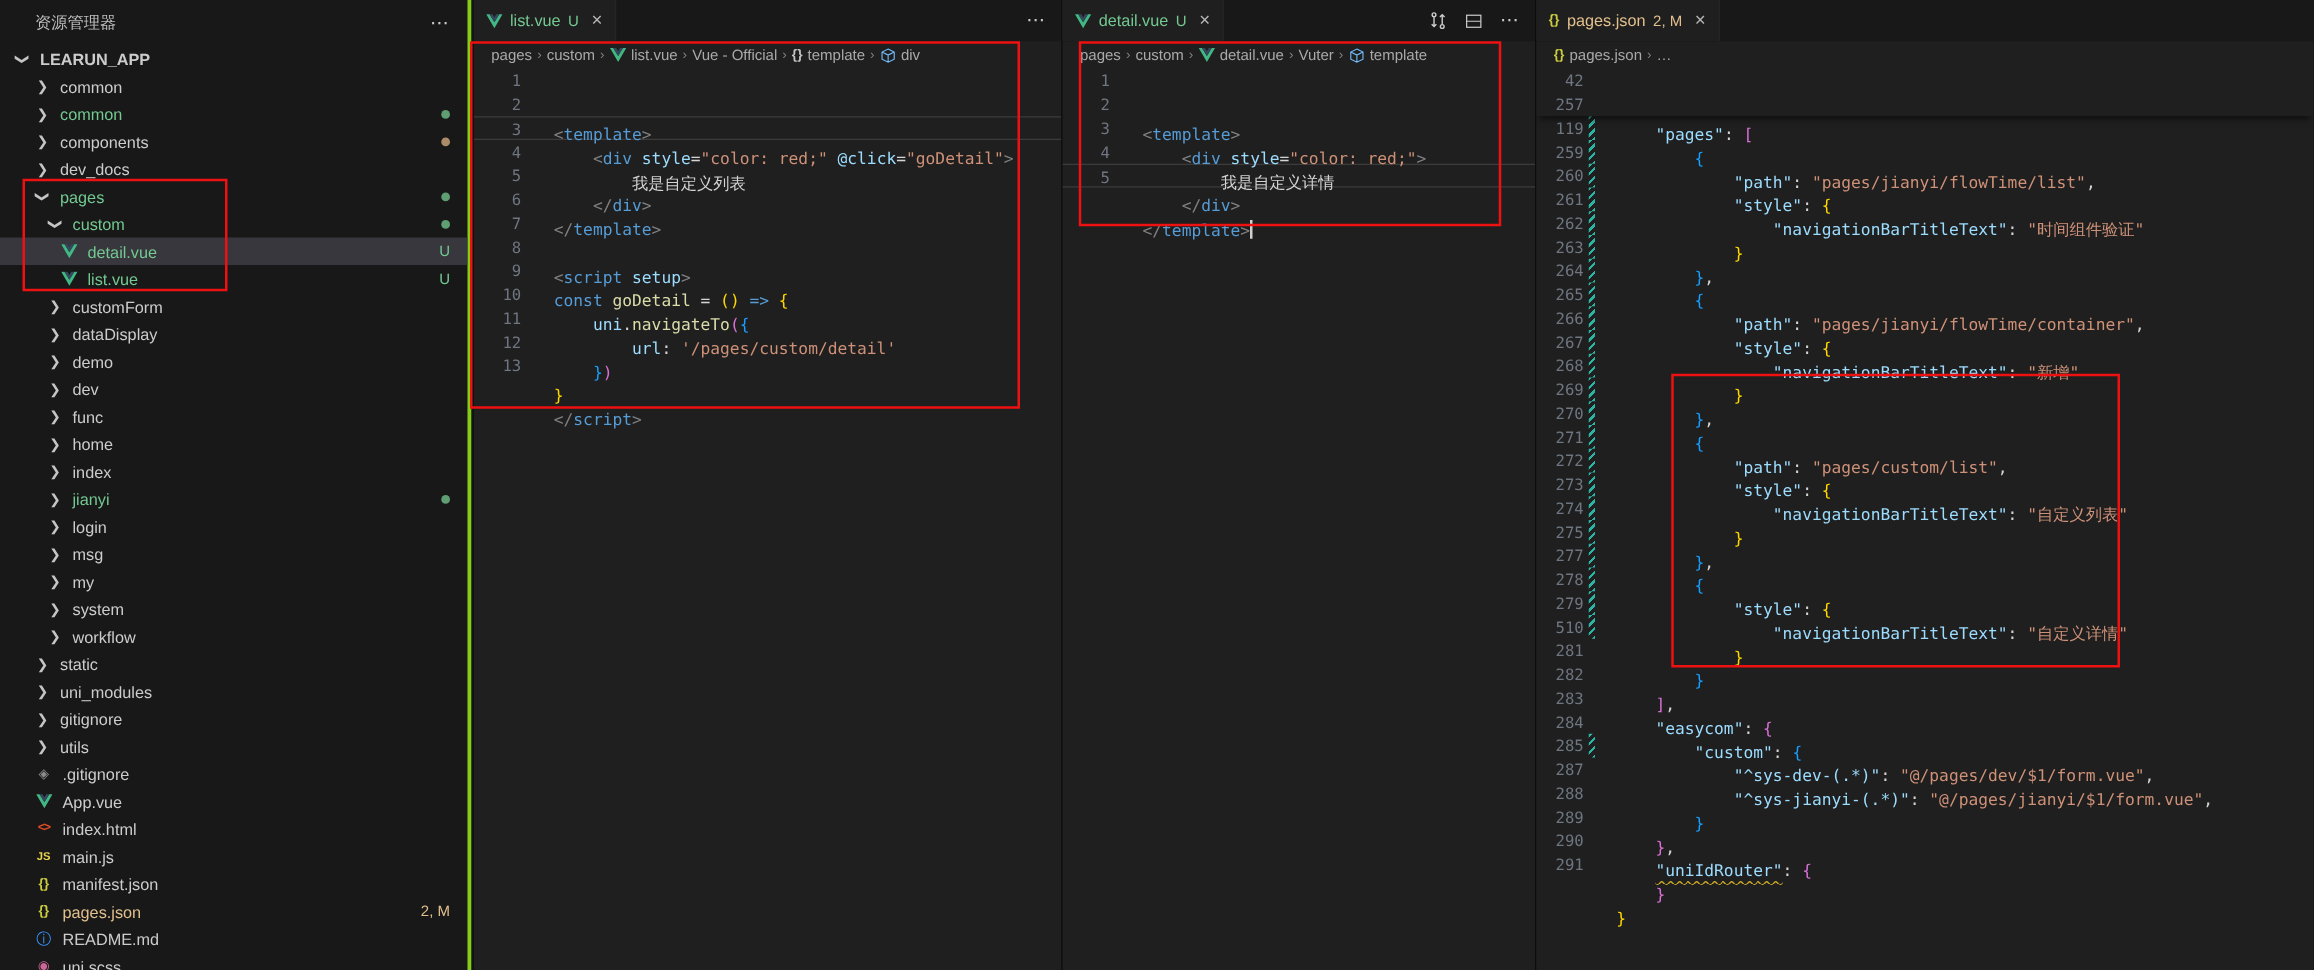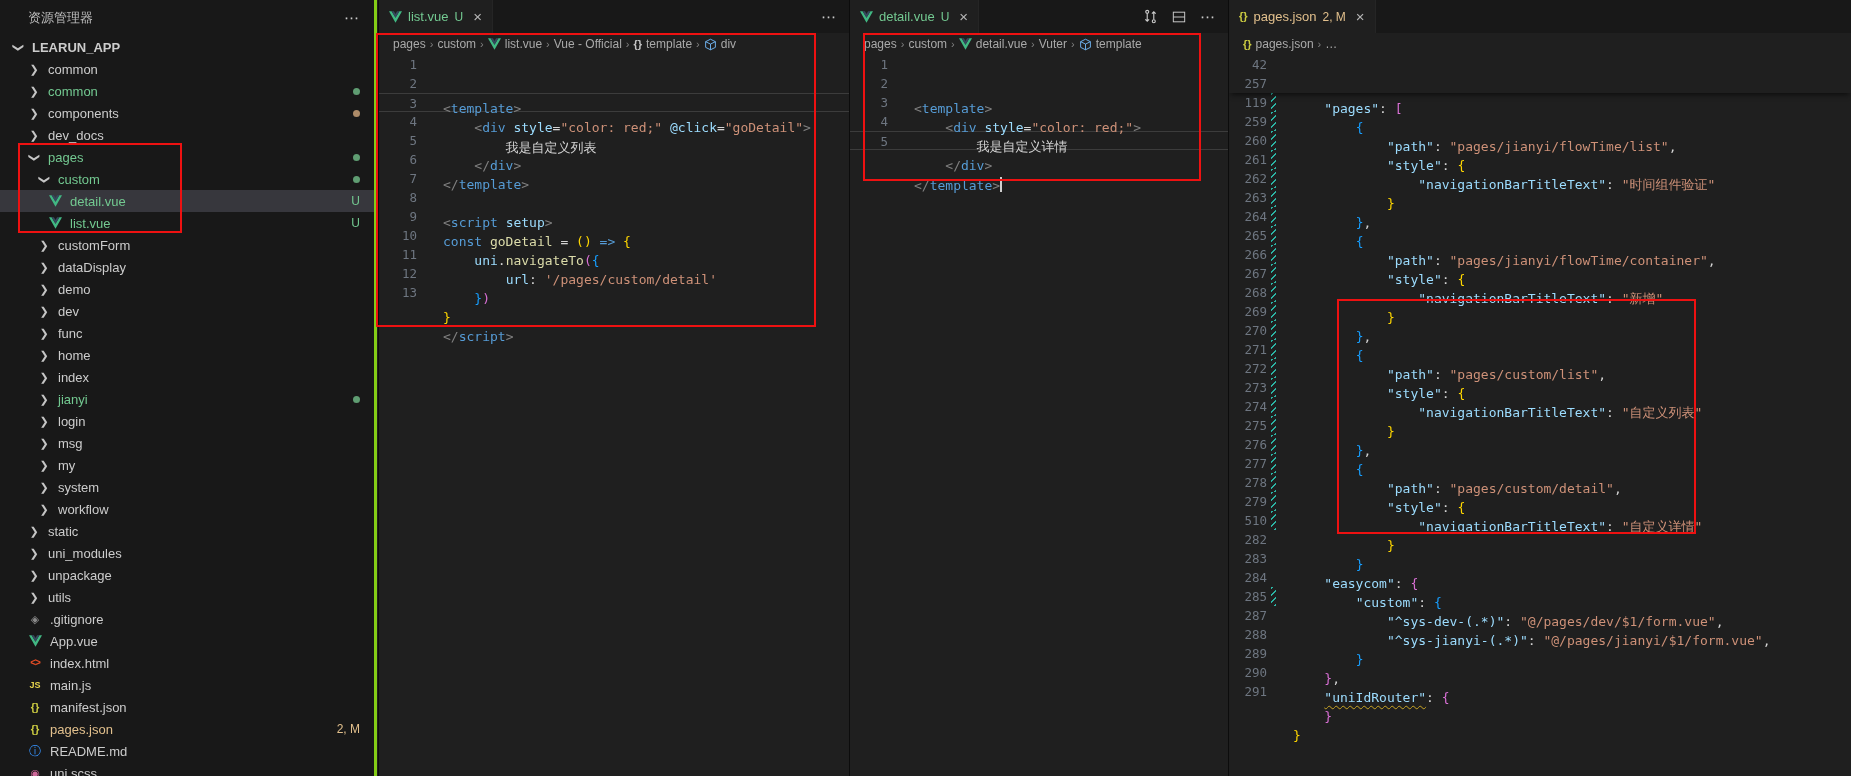--- a/index.html
+++ b/index.html
@@ -221,21 +221,21 @@
           <span class="lbl ">static</span>
           <span class="sp"></span>
         </div>
         <div class="trow lvl1">
           <span class="chev closed">❯</span>
           <span class="lbl ">uni_modules</span>
           <span class="sp"></span>
         </div>
         <div class="trow lvl1">
           <span class="chev closed">❯</span>
-          <span class="lbl ">unpackage</span>
+          <span class="lbl ">gitignore</span>
           <span class="sp"></span>
         </div>
         <div class="trow lvl1">
           <span class="chev closed">❯</span>
           <span class="lbl ">utils</span>
           <span class="sp"></span>
         </div>
         <div class="trow lvl1">
           <span class="slot">
             <span class="icn git">◈</span>
@@ -482,25 +482,25 @@
           <div class="line"><span class="num">266</span><span class="deco mark"></span><span class="txt"><span class="w">                </span><span class="a">"navigationBarTitleText"</span><span class="w">: </span><span class="s">"新增"</span></span></div>
           <div class="line"><span class="num">267</span><span class="deco mark"></span><span class="txt"><span class="w">            </span><span class="b1">}</span></span></div>
           <div class="line"><span class="num">268</span><span class="deco mark"></span><span class="txt"><span class="w">        </span><span class="b3">}</span><span class="w">,</span></span></div>
           <div class="line"><span class="num">269</span><span class="deco mark"></span><span class="txt"><span class="w">        </span><span class="b3">{</span></span></div>
           <div class="line"><span class="num">270</span><span class="deco mark"></span><span class="txt"><span class="w">            </span><span class="a">"path"</span><span class="w">: </span><span class="s">"pages/custom/list"</span><span class="w">,</span></span></div>
           <div class="line"><span class="num">271</span><span class="deco mark"></span><span class="txt"><span class="w">            </span><span class="a">"style"</span><span class="w">: </span><span class="b1">{</span></span></div>
           <div class="line"><span class="num">272</span><span class="deco mark"></span><span class="txt"><span class="w">                </span><span class="a">"navigationBarTitleText"</span><span class="w">: </span><span class="s">"自定义列表"</span></span></div>
           <div class="line"><span class="num">273</span><span class="deco mark"></span><span class="txt"><span class="w">            </span><span class="b1">}</span></span></div>
           <div class="line"><span class="num">274</span><span class="deco mark"></span><span class="txt"><span class="w">        </span><span class="b3">}</span><span class="w">,</span></span></div>
           <div class="line"><span class="num">275</span><span class="deco mark"></span><span class="txt"><span class="w">        </span><span class="b3">{</span></span></div>
-          <div class="line"><span class="num">276</span><span class="deco mark"></span><span class="txt"><span class="w">            </span><span class="a">"path"</span><span class="w">: </span><span class="s">"pages/custom/detail"</span><span class="w">,</span></span></div>
           <div class="line"><span class="num">277</span><span class="deco mark"></span><span class="txt"><span class="w">            </span><span class="a">"style"</span><span class="w">: </span><span class="b1">{</span></span></div>
           <div class="line"><span class="num">278</span><span class="deco mark"></span><span class="txt"><span class="w">                </span><span class="a">"navigationBarTitleText"</span><span class="w">: </span><span class="s">"自定义详情"</span></span></div>
           <div class="line"><span class="num">279</span><span class="deco mark"></span><span class="txt"><span class="w">            </span><span class="b1">}</span></span></div>
           <div class="line"><span class="num">510</span><span class="deco mark"></span><span class="txt"><span class="w">        </span><span class="b3">}</span></span></div>
+          <div class="line"><span class="num">281</span><span class="deco"></span><span class="txt"><span class="w">    </span><span class="b2">]</span><span class="w">,</span></span></div>
           <div class="line"><span class="num">282</span><span class="deco"></span><span class="txt"><span class="w">    </span><span class="a">"easycom"</span><span class="w">: </span><span class="b2">{</span></span></div>
           <div class="line"><span class="num">283</span><span class="deco"></span><span class="txt"><span class="w">        </span><span class="a">"custom"</span><span class="w">: </span><span class="b3">{</span></span></div>
           <div class="line"><span class="num">284</span><span class="deco"></span><span class="txt"><span class="w">            </span><span class="a">"^sys-dev-(.*)"</span><span class="w">: </span><span class="s">"@/pages/dev/$1/form.vue"</span><span class="w">,</span></span></div>
           <div class="line"><span class="num">285</span><span class="deco mark"></span><span class="txt"><span class="w">            </span><span class="a">"^sys-jianyi-(.*)"</span><span class="w">: </span><span class="s">"@/pages/jianyi/$1/form.vue"</span><span class="w">,</span></span></div>
           <div class="line"><span class="num">287</span><span class="deco"></span><span class="txt"><span class="w">        </span><span class="b3">}</span></span></div>
           <div class="line"><span class="num">288</span><span class="deco"></span><span class="txt"><span class="w">    </span><span class="b2">}</span><span class="w">,</span></span></div>
           <div class="line"><span class="num">289</span><span class="deco"></span><span class="txt"><span class="w">    </span><span class="aw">"uniIdRouter"</span><span class="w">: </span><span class="b2">{</span></span></div>
           <div class="line"><span class="num">290</span><span class="deco"></span><span class="txt"><span class="w">    </span><span class="b2">}</span></span></div>
           <div class="line"><span class="num">291</span><span class="deco"></span><span class="txt"><span class="b1">}</span></span></div>
         </div>

